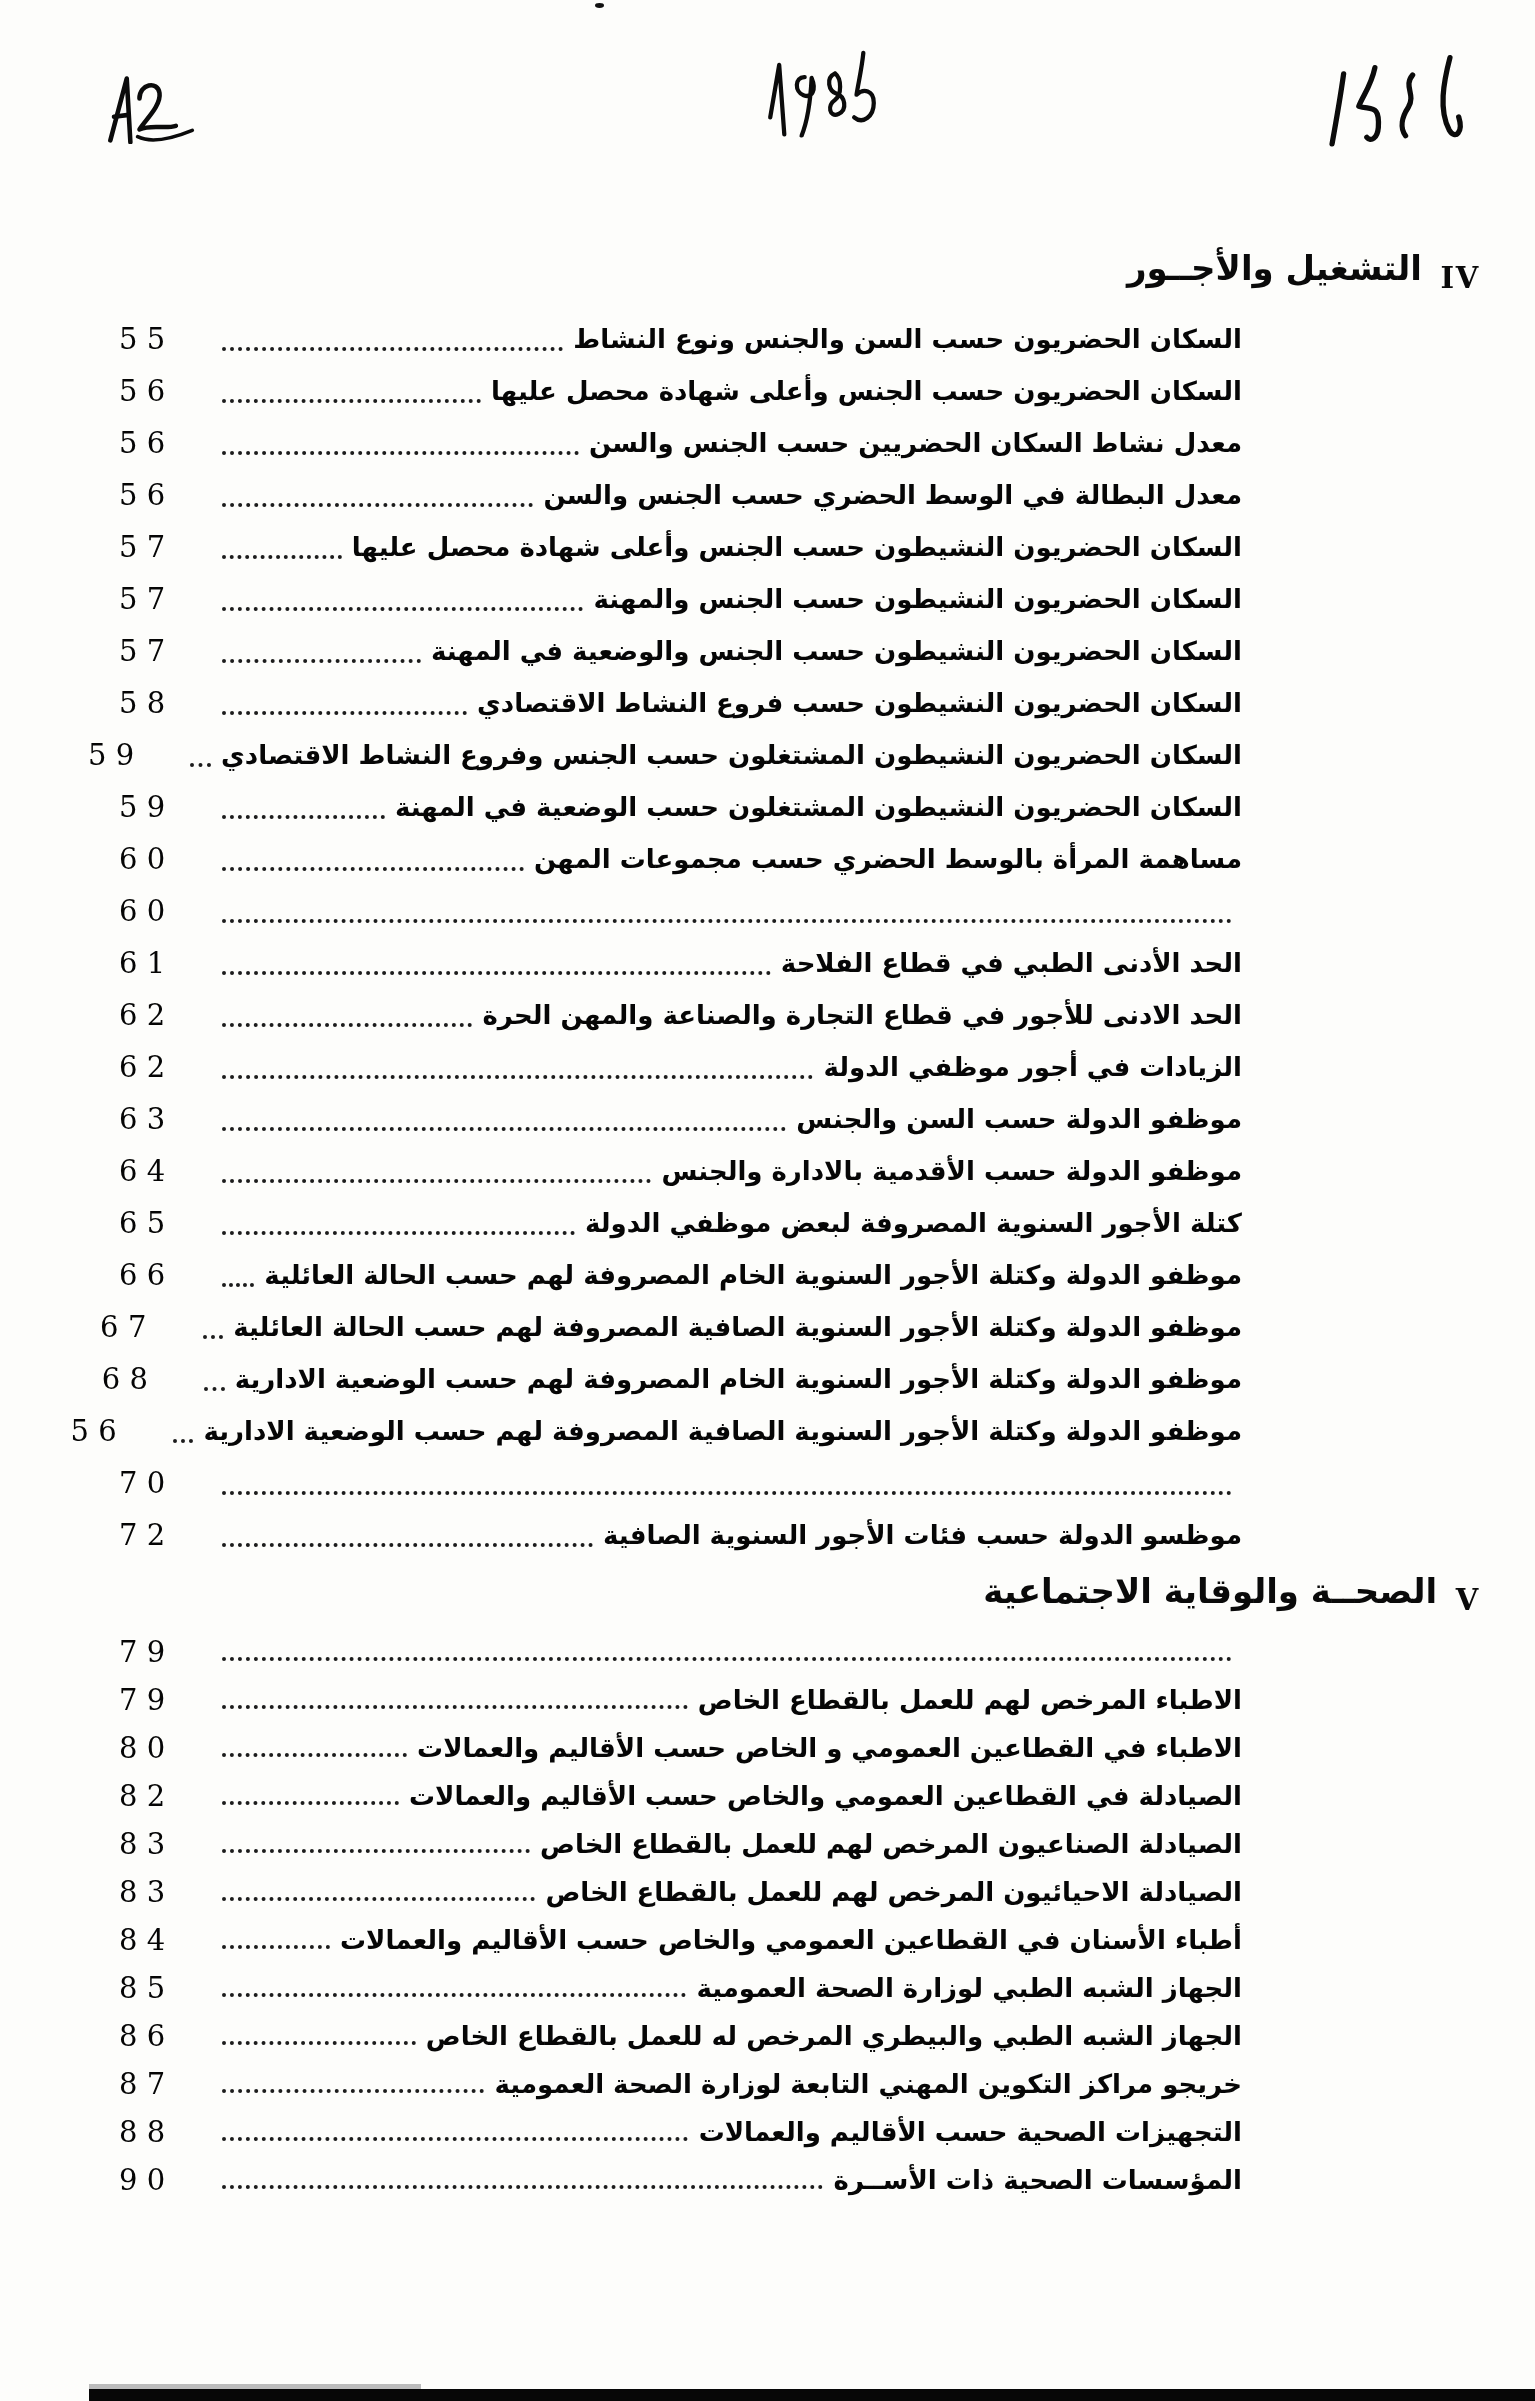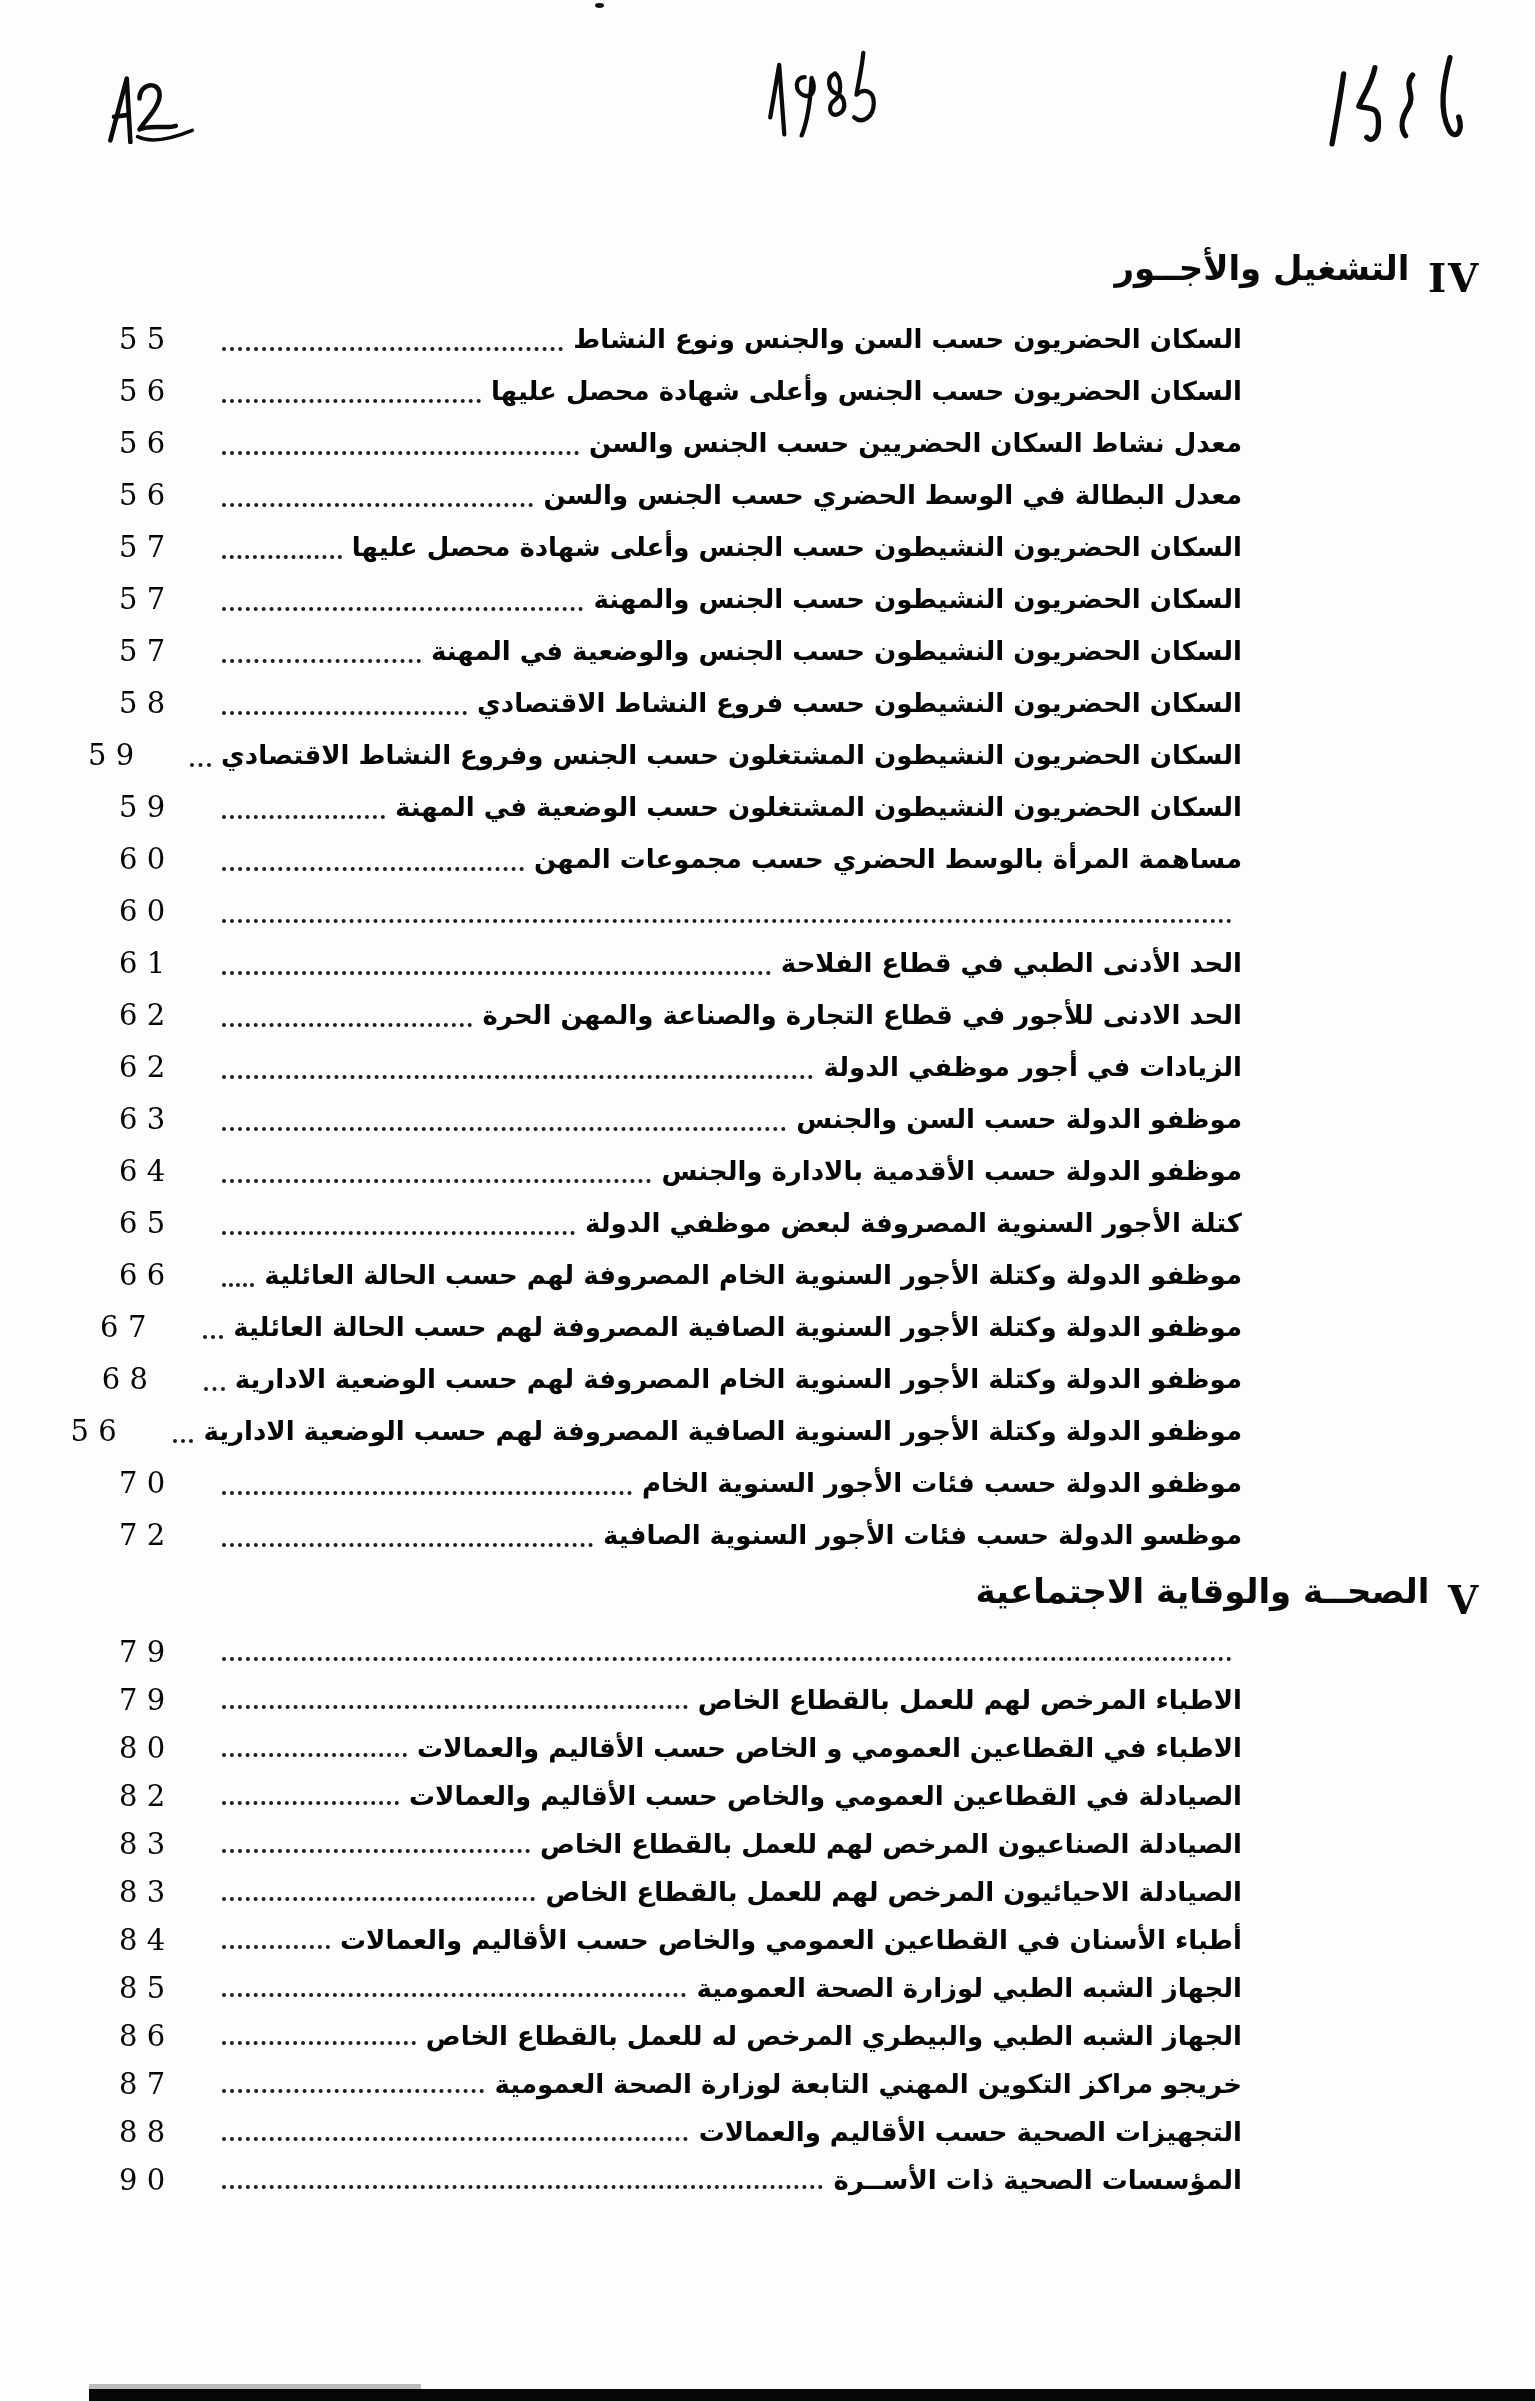--- a/index.html
+++ b/index.html
@@ -24,21 +24,21 @@
   .section-header{
     height:54px;
     display:flex;
     align-items:center;
     justify-content:flex-start; 
     gap:18.7px;
   }
   .section-numeral{
     font-family:"DejaVu Serif",serif;
     font-weight:700;
-    font-size:39px;
+    font-size:29px;
     letter-spacing:1.7px;
     direction:ltr;
     margin-top:19px;
   }
   .section-title{
     font-weight:700;
     font-size:34px;
     white-space:nowrap;
     text-align:center;
   }
@@ -263,21 +263,20 @@
     <span class="pagenum">68</span>
   </div>
 
   <div class="row">
     <span class="entry-text">موظفو الدولة وكتلة الأجور السنوية الصافية المصروفة لهم حسب الوضعية الادارية</span>
     <span class="dots"></span>
     <span class="pagenum">56</span>
   </div>
 
   <div class="row">
-    <span class="entry-text">موظفو الدولة حسب فئات الأجور السنوية الخام</span>
     <span class="dots"></span>
     <span class="pagenum">70</span>
   </div>
 
   <div class="row">
     <span class="entry-text">موظسو الدولة حسب فئات الأجور السنوية الصافية</span>
     <span class="dots"></span>
     <span class="pagenum">72</span>
   </div>
 </div>

